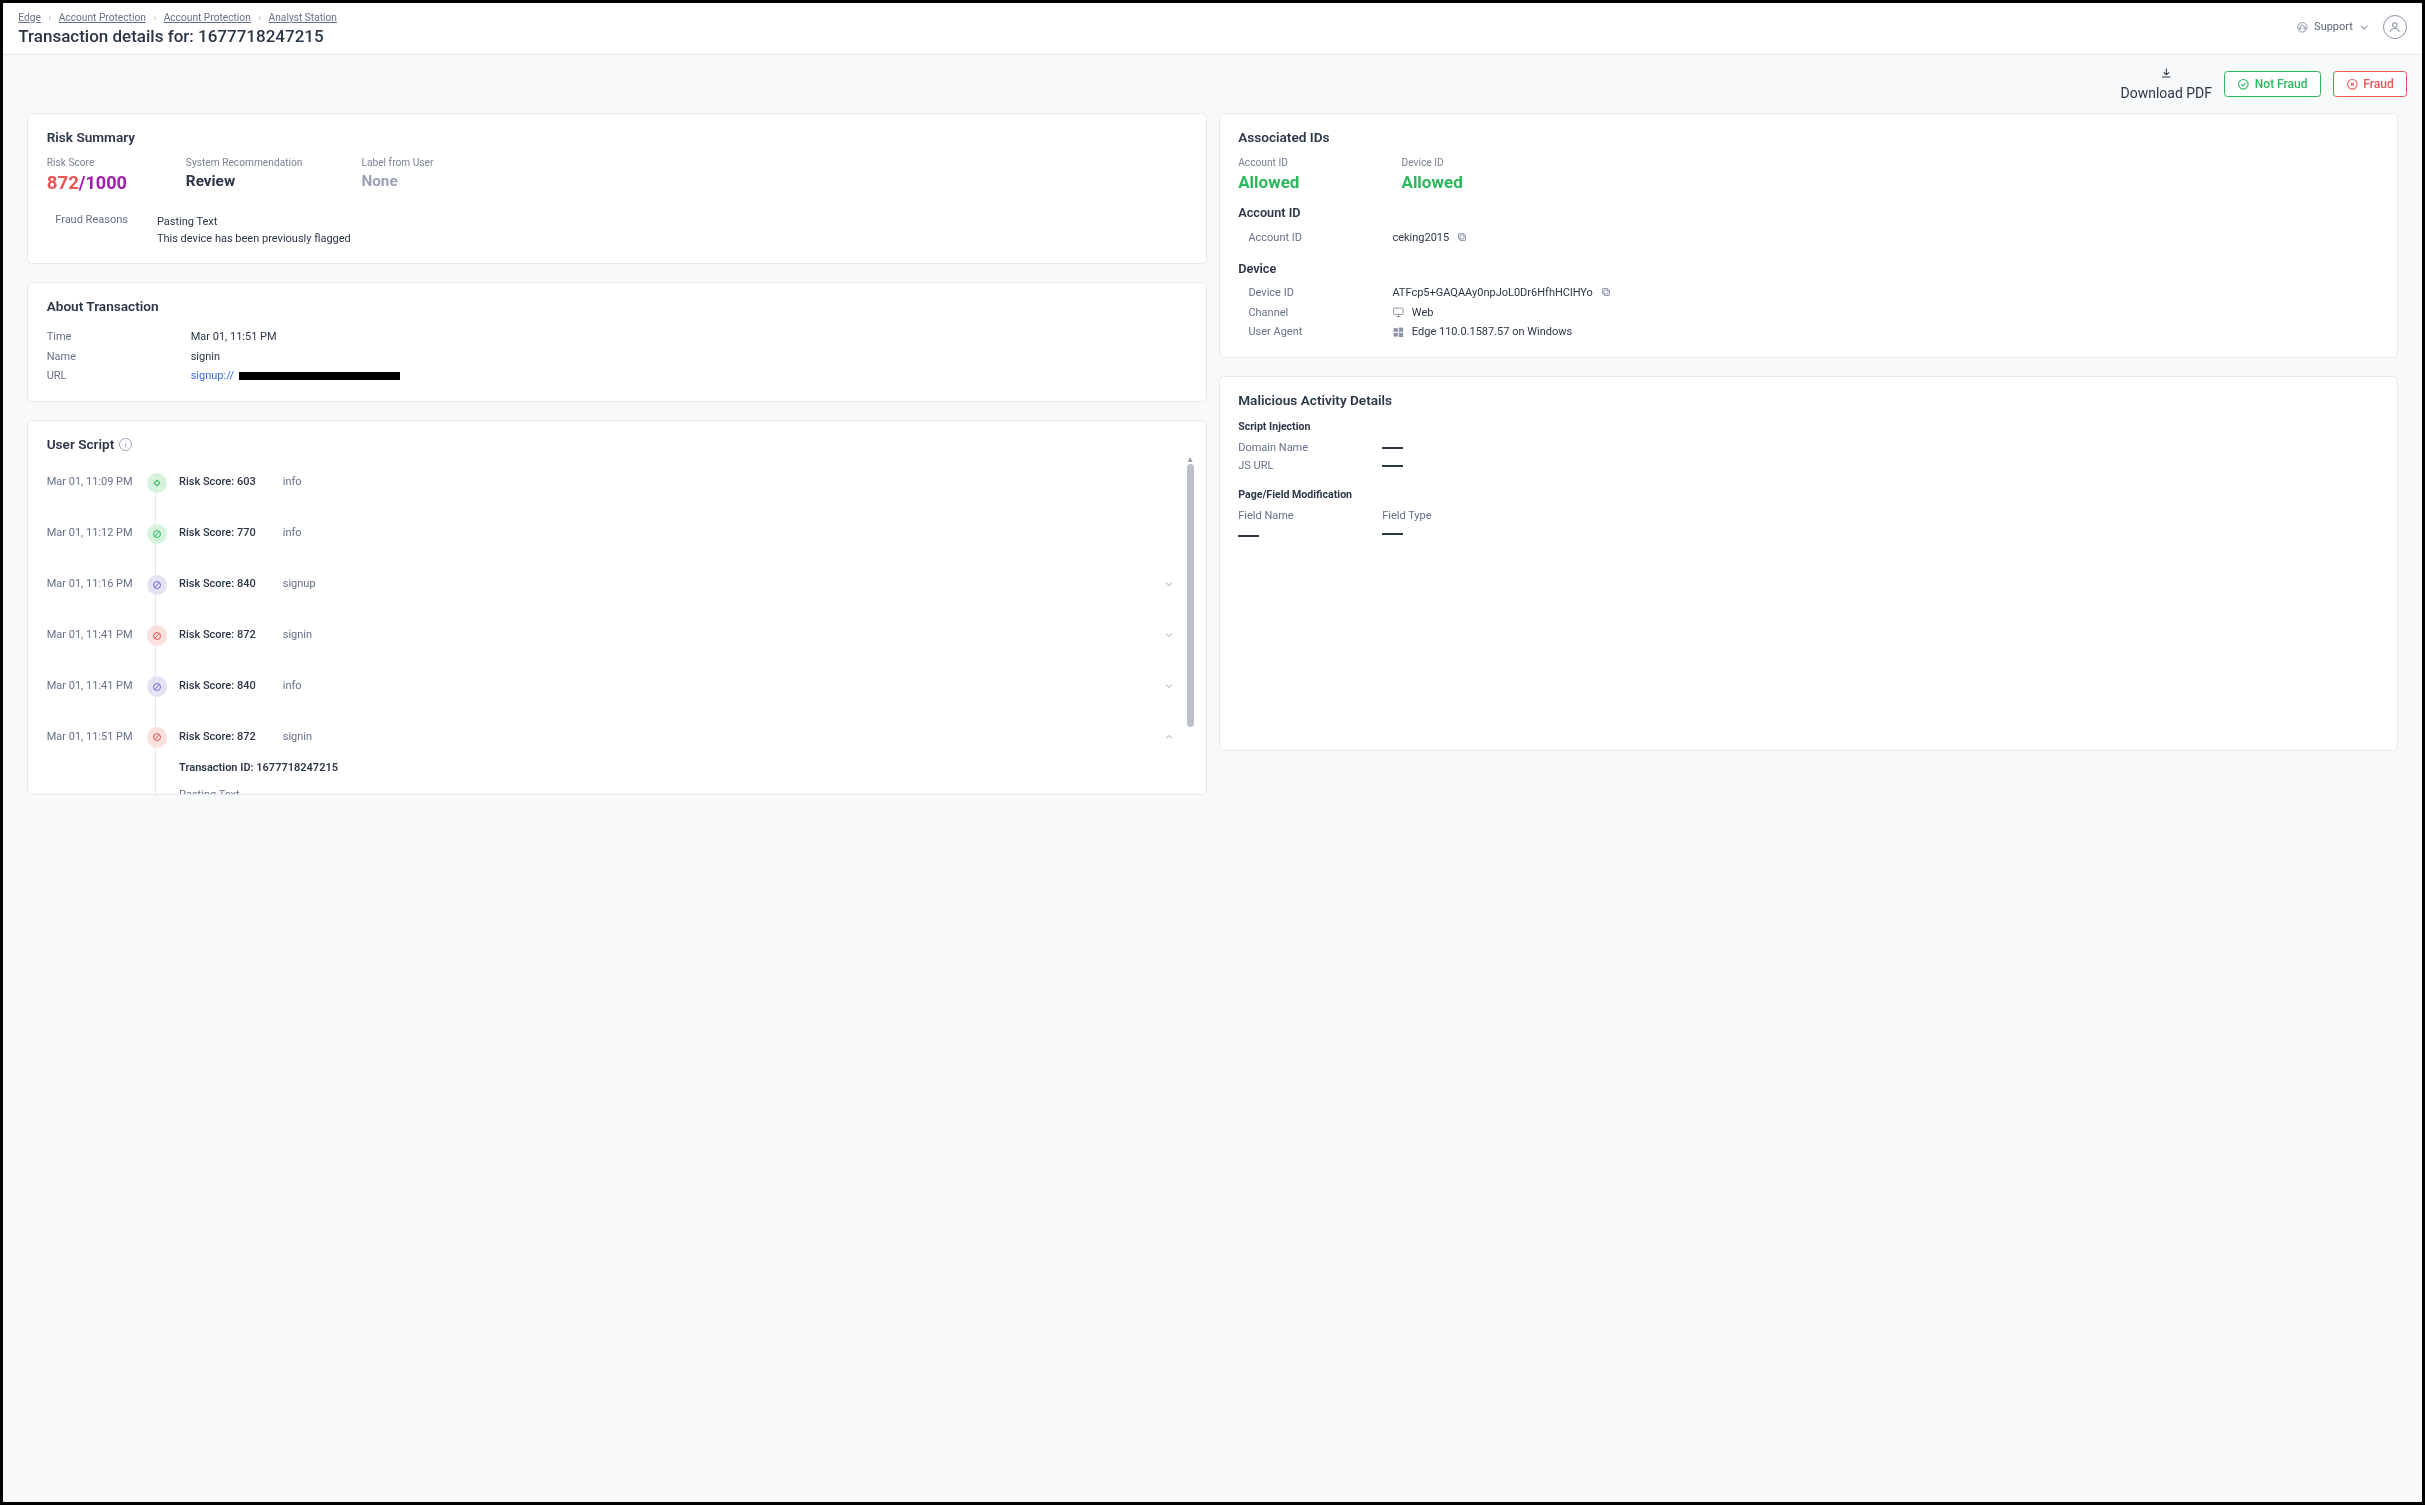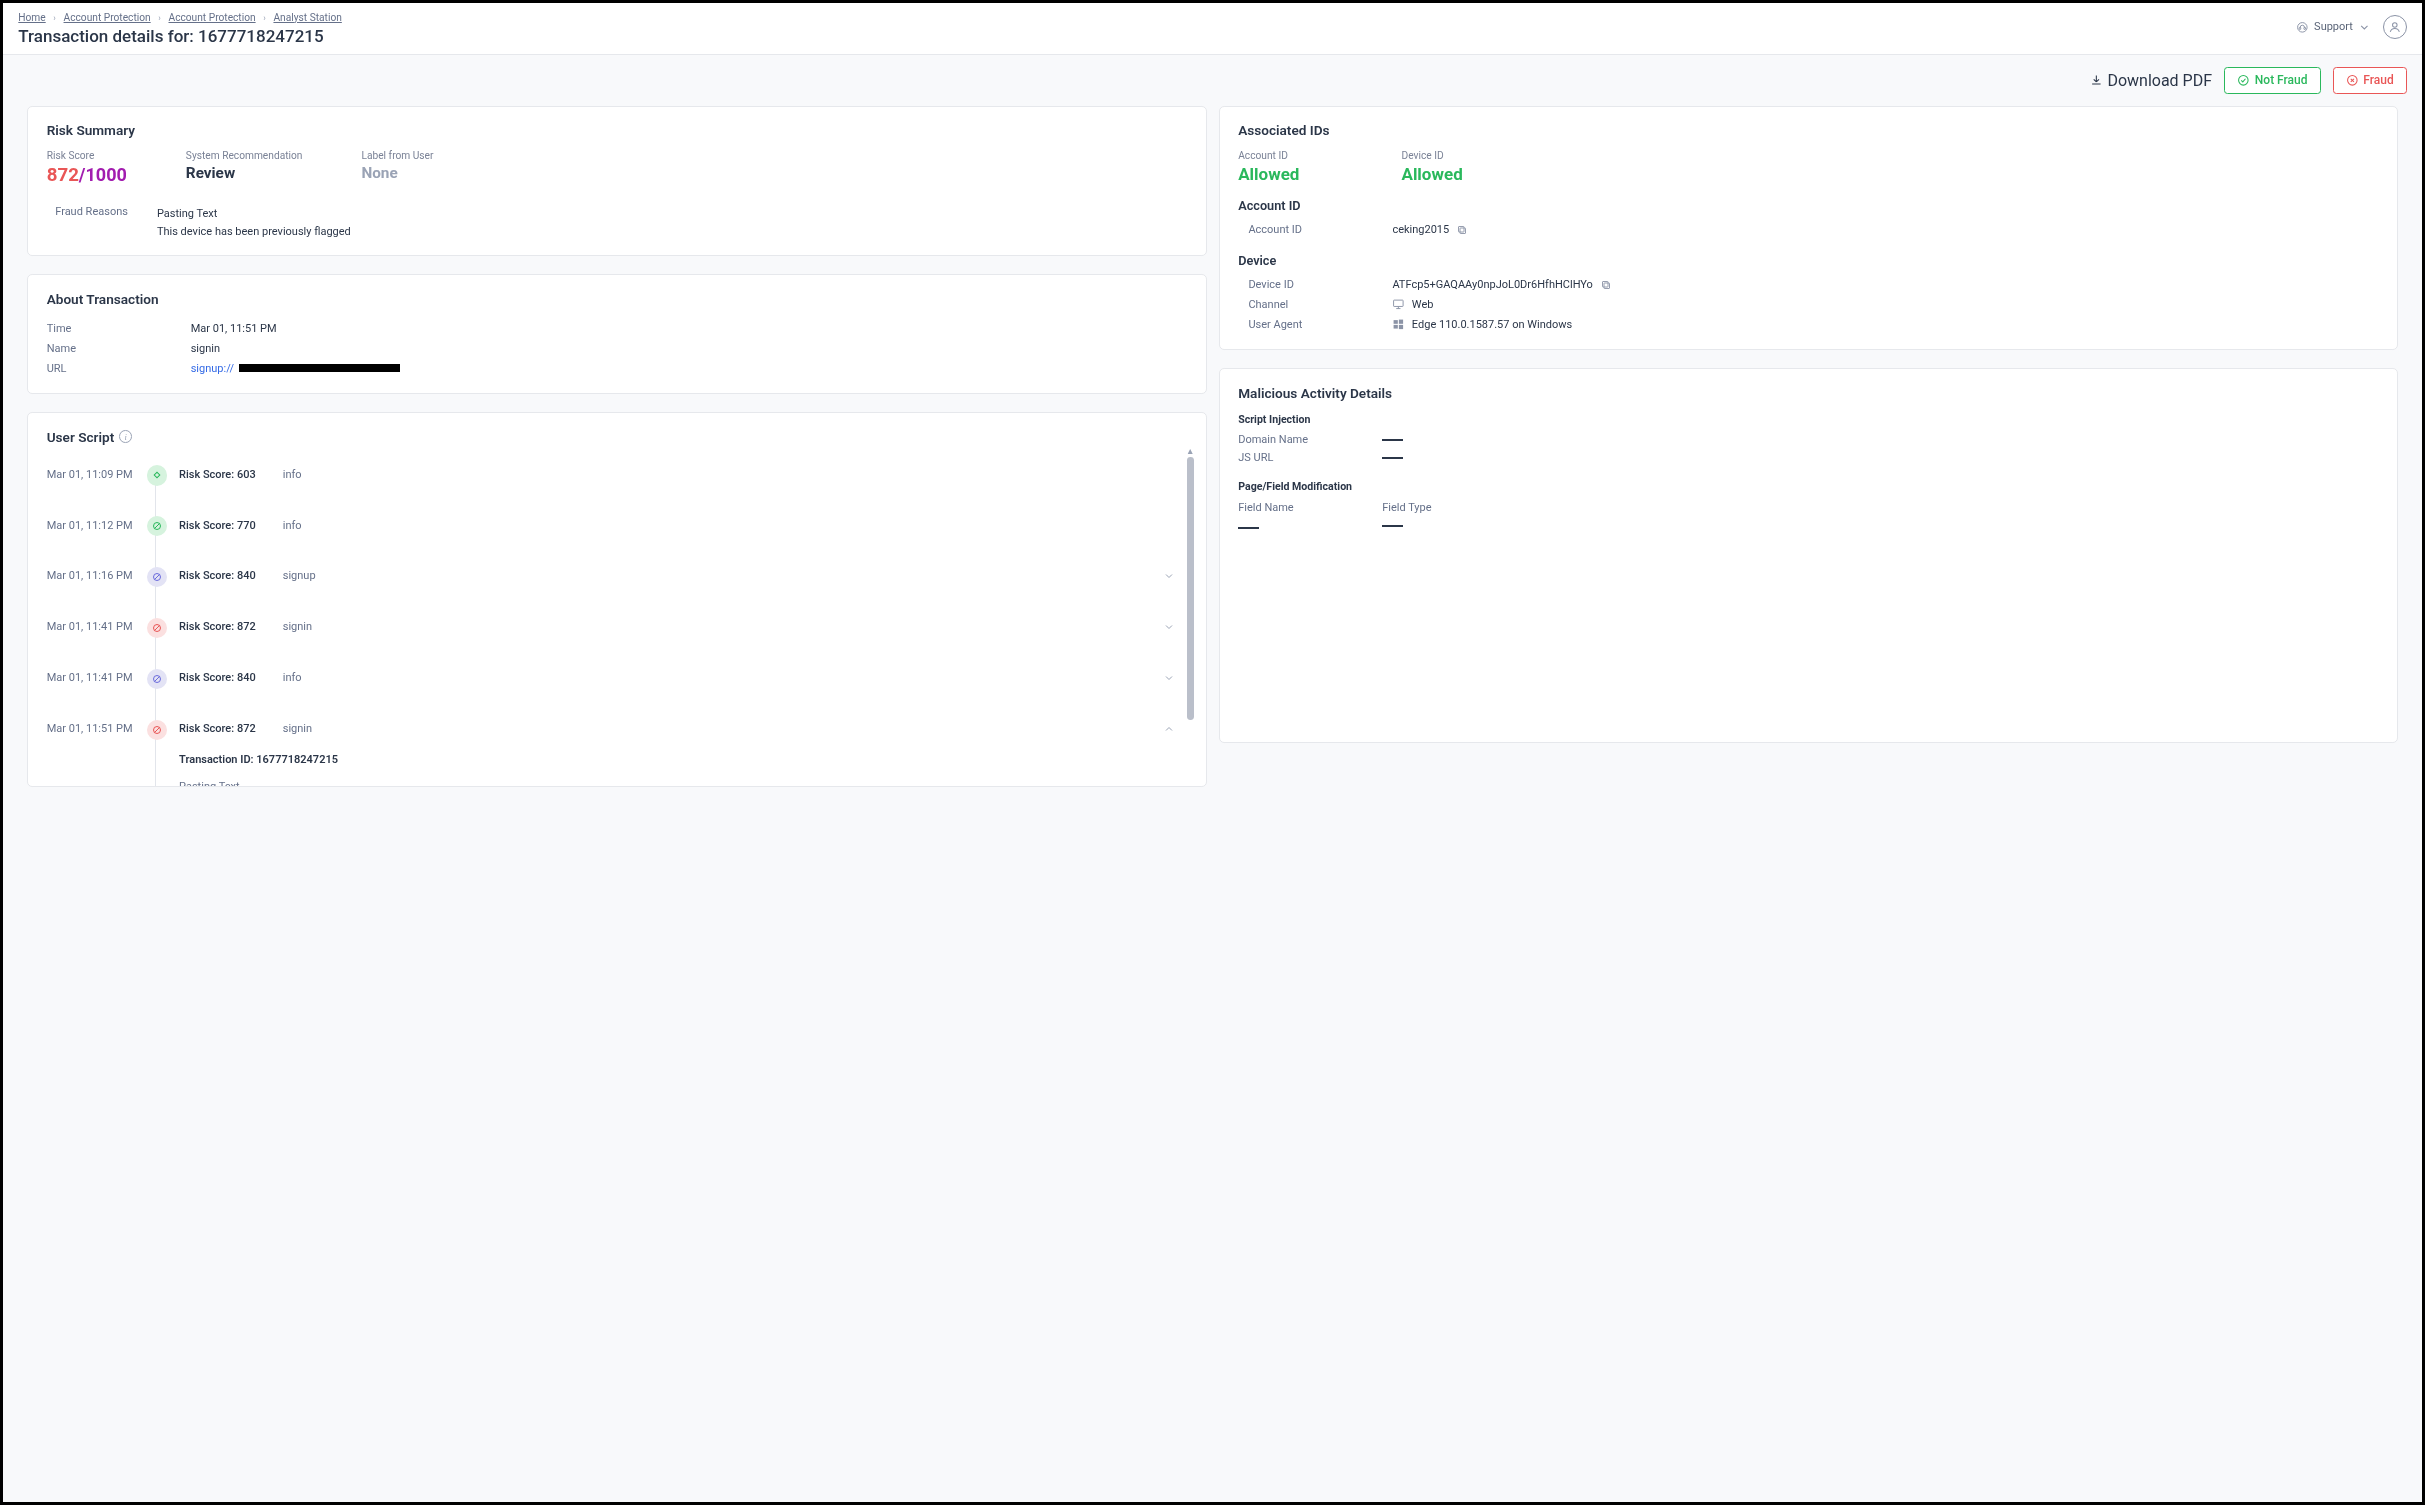--- a/index.html
+++ b/index.html
@@ -32,21 +32,21 @@
   .avatar svg { width: 13.6px; height: 13.6px; stroke: #8b93a6; fill: none; }
 
   
   .action-row {
     display: flex;
     justify-content: flex-end;
     align-items: center;
     gap: 12px;
     padding: 12px 15.3px;
   }
-  .pdf-link { display: flex; gap: 5.1px; color: #2b3648; cursor: pointer; font-size: 16px;}
+  .pdf-link { display: flex; gap: 5.1px; color: #2b3648; cursor: pointer; font-size: 14px; flex-direction: column;}
   .btn {
     display: inline-flex; align-items: center; gap: 5.1px;
     padding: 5.1px 12px; border-radius: 3.4px; font-size: 12px; font-weight: 500;
     background: #fff; cursor: pointer;
   }
   .btn-notfraud { border: 1.3px solid #2ab85c; color: #2ab85c; }
   .btn-fraud { border: 1.3px solid #e95656; color: #e95656; }
   .icon { display:inline-flex; align-items:center; justify-content:center; }
   .icon svg { width: 12.7px; height: 12.7px; }
 
@@ -147,21 +147,21 @@
     color:#9aa3b5; font-style:italic; font-family: serif;}
 </style>
 </head>
 <body>
 
 <div class="page">
 
   <div class="topbar">
     <div>
       <div class="breadcrumb">
-        <span class="crumb">Home</span>
+        <span class="crumb">Edge</span>
         <span class="sep">›</span>
         <span class="crumb">Account Protection</span>
         <span class="sep">›</span>
         <span class="crumb">Account Protection</span>
         <span class="sep">›</span>
         <span class="crumb">Analyst Station</span>
       </div>
       <div class="page-title">Transaction details for: 1677718247215</div>
     </div>
     <div class="top-right">

